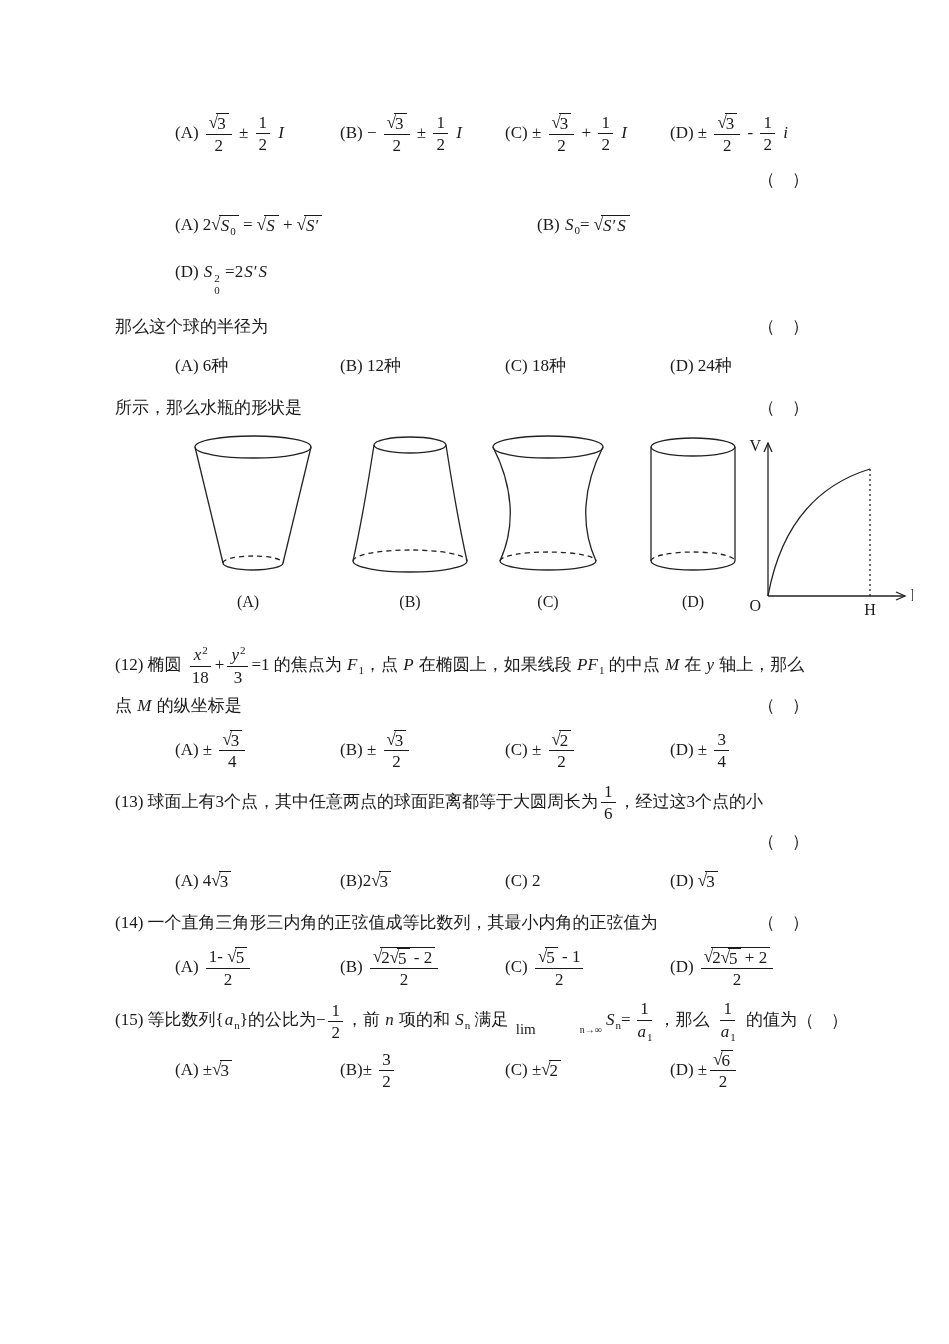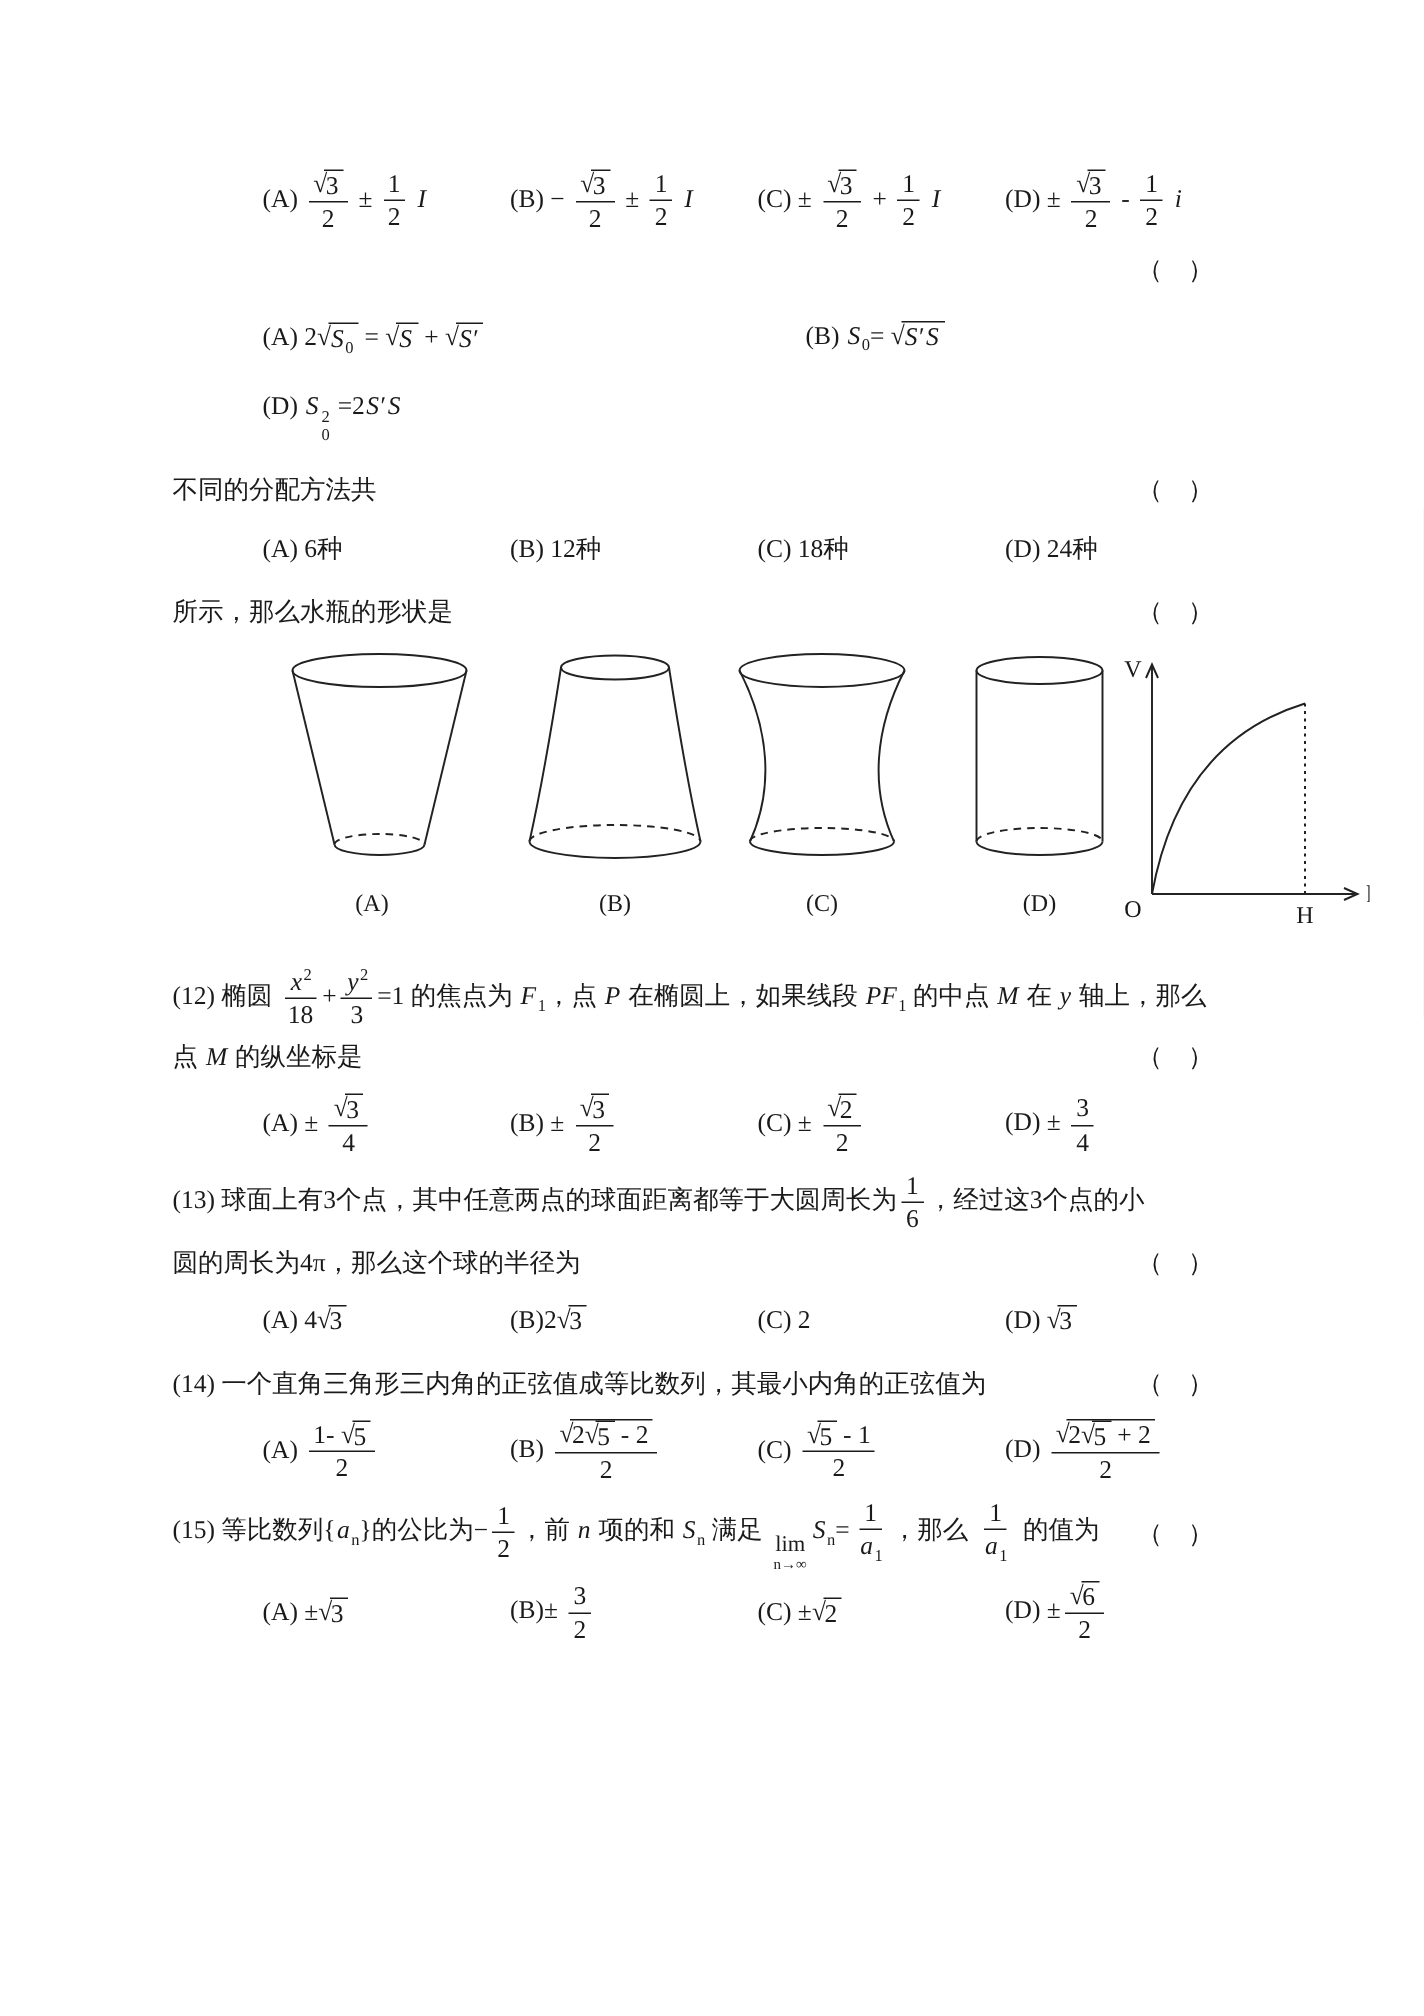--- a/index.html
+++ b/index.html
@@ -22,21 +22,21 @@
   
   .v{font-style:italic;font-family:"Liberation Serif","DejaVu Serif",serif;padding:0 1px;}
   .frac{display:inline-flex;flex-direction:column;align-items:center;vertical-align:middle;margin:0 3px;line-height:1.25;}
   .frac .num{border-bottom:1px solid #1a1a1a;padding:0 3px;text-align:center;display:block;}
   .frac .den{padding:0 3px;text-align:center;display:block;}
   .sqrt{display:inline-flex;align-items:flex-start;white-space:nowrap;}
   .sqrt .rad{line-height:1.15;}
   .sqrt .rdc{border-top:1px solid #1a1a1a;line-height:1.15;padding:0 3px 0 1px;margin-left:-2px;}
   sub,sup{font-size:11px;}
   .ss{display:inline-flex;flex-direction:column;align-items:flex-start;font-size:11px;line-height:1.05;vertical-align:-5px;margin:0 1px;}
-  .lim{display:inline-flex;flex-direction:column;align-items:center;vertical-align:-9px;line-height:1;margin:0 3px;}
+  .lim{display:inline-flex;flex-direction:row;align-items:center;vertical-align:-9px;line-height:1;margin:0 3px;gap:44px;}
   .lim .top{font-size:15px;}
   .lim .limsub{font-size:10px;margin-top:1px;}
   
   .figwrap{margin:4px 0 10px 58px;}
   svg text{font-family:"Liberation Serif","DejaVu Serif",serif;font-size:16px;fill:#1a1a1a;stroke:none;}
   svg .draw{stroke:#222;fill:none;stroke-width:1.3;}
 </style>
 </head>
 <body>
 
@@ -108,21 +108,21 @@
     <div class="opts opts2">
       <span class="opt">(D) <i class="v">S</i><span class="ss">
             <span>2</span>
             <span>0</span>
           </span> =2<i class="v">S</i>′<i class="v">S</i></span>
     </div>
   </section>
 
   <section class="q">
     <div class="line">
-      <span class="math">不同的分配方法共</span>
+      <span class="math">那么这个球的半径为</span>
       <span class="ans">（　）</span>
     </div>
     <div class="opts opts4 plain">
       <span class="opt">(A) 6种</span>
       <span class="opt">(B) 12种</span>
       <span class="opt">(C) 18种</span>
       <span class="opt">(D) 24种</span>
     </div>
   </section>
 
@@ -230,21 +230,20 @@
   </section>
 
   <section class="q">
     <div class="line">
       <span class="math">(13) 球面上有3个点，其中任意两点的球面距离都等于大圆周长为<span class="frac">
             <span class="num">1</span>
             <span class="den">6</span>
           </span>，经过这3个点的小</span>
     </div>
     <div class="line">
-      <span class="math">圆的周长为4π，那么这个球的半径为</span>
       <span class="ans">（　）</span>
     </div>
     <div class="opts opts4 plain">
       <span class="opt">(A) 4<span class="sqrt">
             <span class="rad">√</span>
             <span class="rdc">3</span>
           </span></span>
       <span class="opt">(B)2<span class="sqrt">
             <span class="rad">√</span>
             <span class="rdc">3</span>

